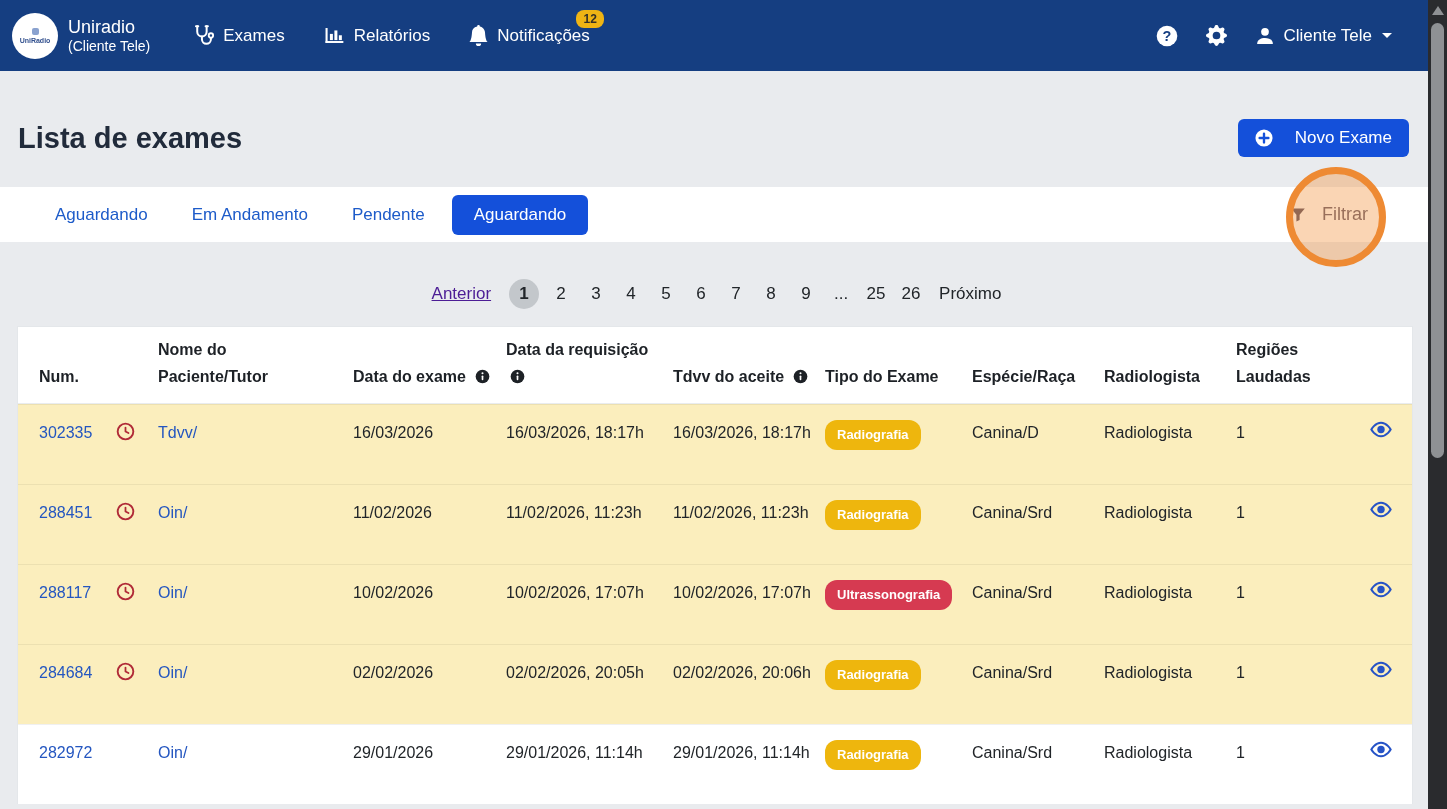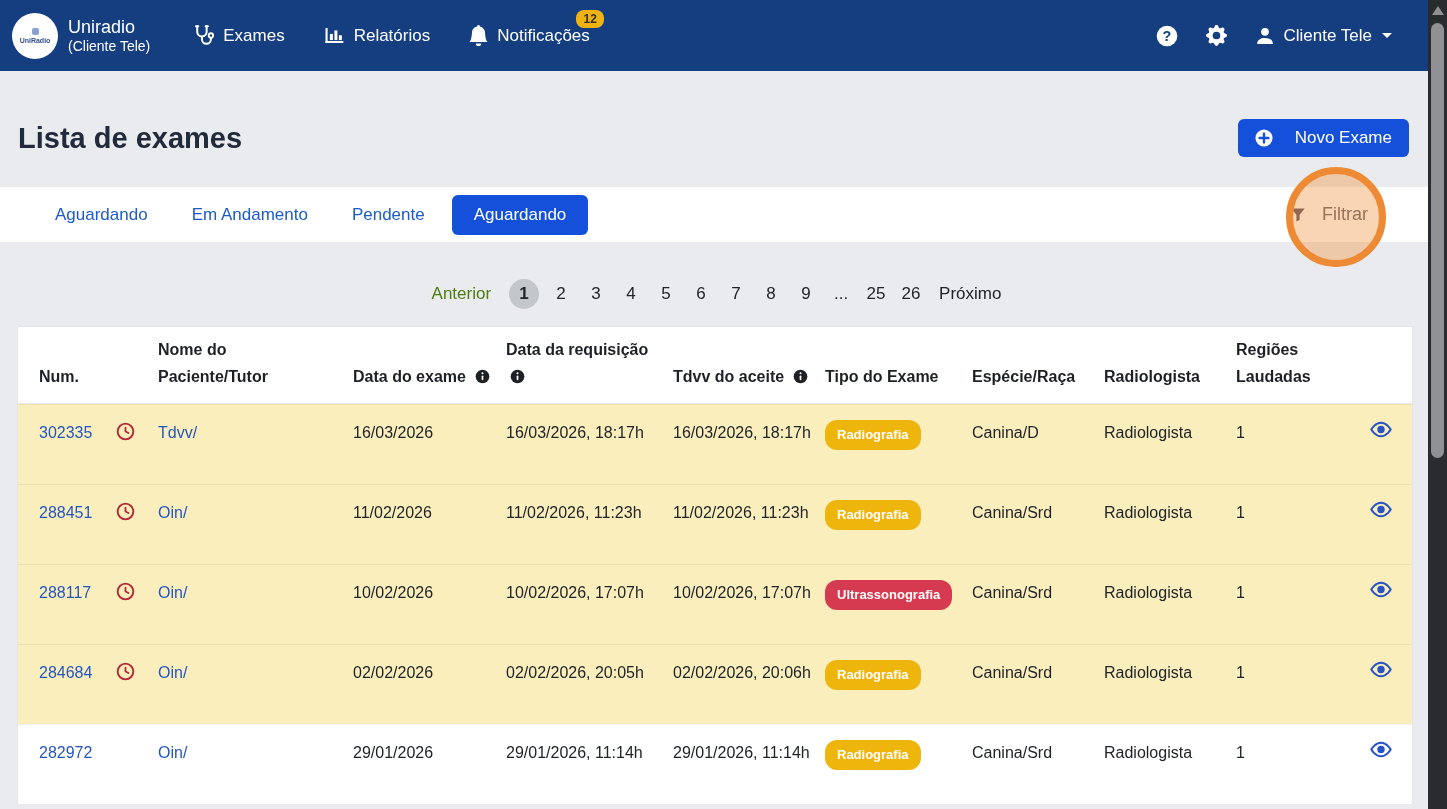--- a/index.html
+++ b/index.html
@@ -47,21 +47,21 @@
     font-size:18px; color:#595064; cursor:pointer; font-family:inherit; margin-right:22px; }
 
   
   .annotation { position:absolute; left:1286px; top:167px; width:100px; height:100px;
     border:7px solid #ee8a33; border-radius:50%; background:rgba(243,156,77,0.42);
     z-index:40; pointer-events:none; }
 
   
   .pagination { margin-top:32px; height:40px; display:flex; align-items:center; justify-content:center;
     gap:9px; font-size:17px; width:1430px; }
-  .pg-prev { color:#4d7c0f; padding:0 9px; cursor:default; }
+  .pg-prev { color:#4c1d95; padding:0 9px; cursor:default;text-decoration:underline; }
   .pg-page { color:#212529; min-width:26px; text-align:center; padding:0 2px; cursor:pointer; }
   .pg-page.active { background:#c3c7cb; border-radius:50%; width:30px; height:30px;
     display:inline-flex; align-items:center; justify-content:center; font-weight:bold; }
   .pg-next { color:#212529; padding:0 6px; cursor:pointer; }
 
   
   .table-card { margin:12px 17px 0 17px; width:1396px; background:#fff;
     border:1px solid #e4e7ea; border-bottom:none; }
   .thead, .trow { display:grid;
     grid-template-columns:98px 42px 195px 153px 167px 152px 147px 132px 132px 122px 1fr; }

